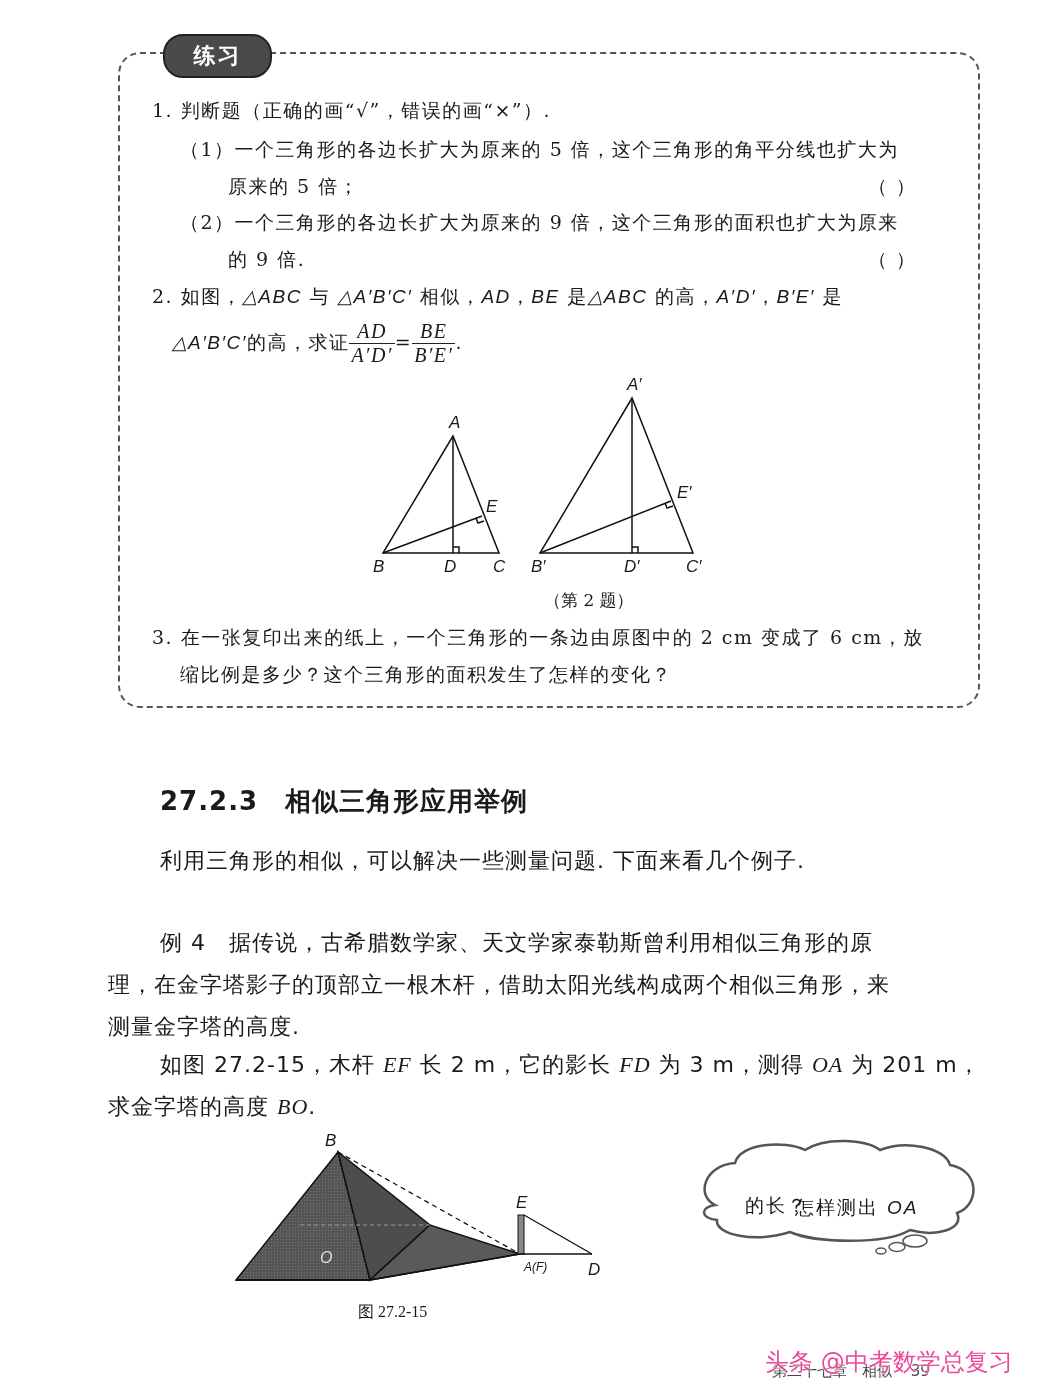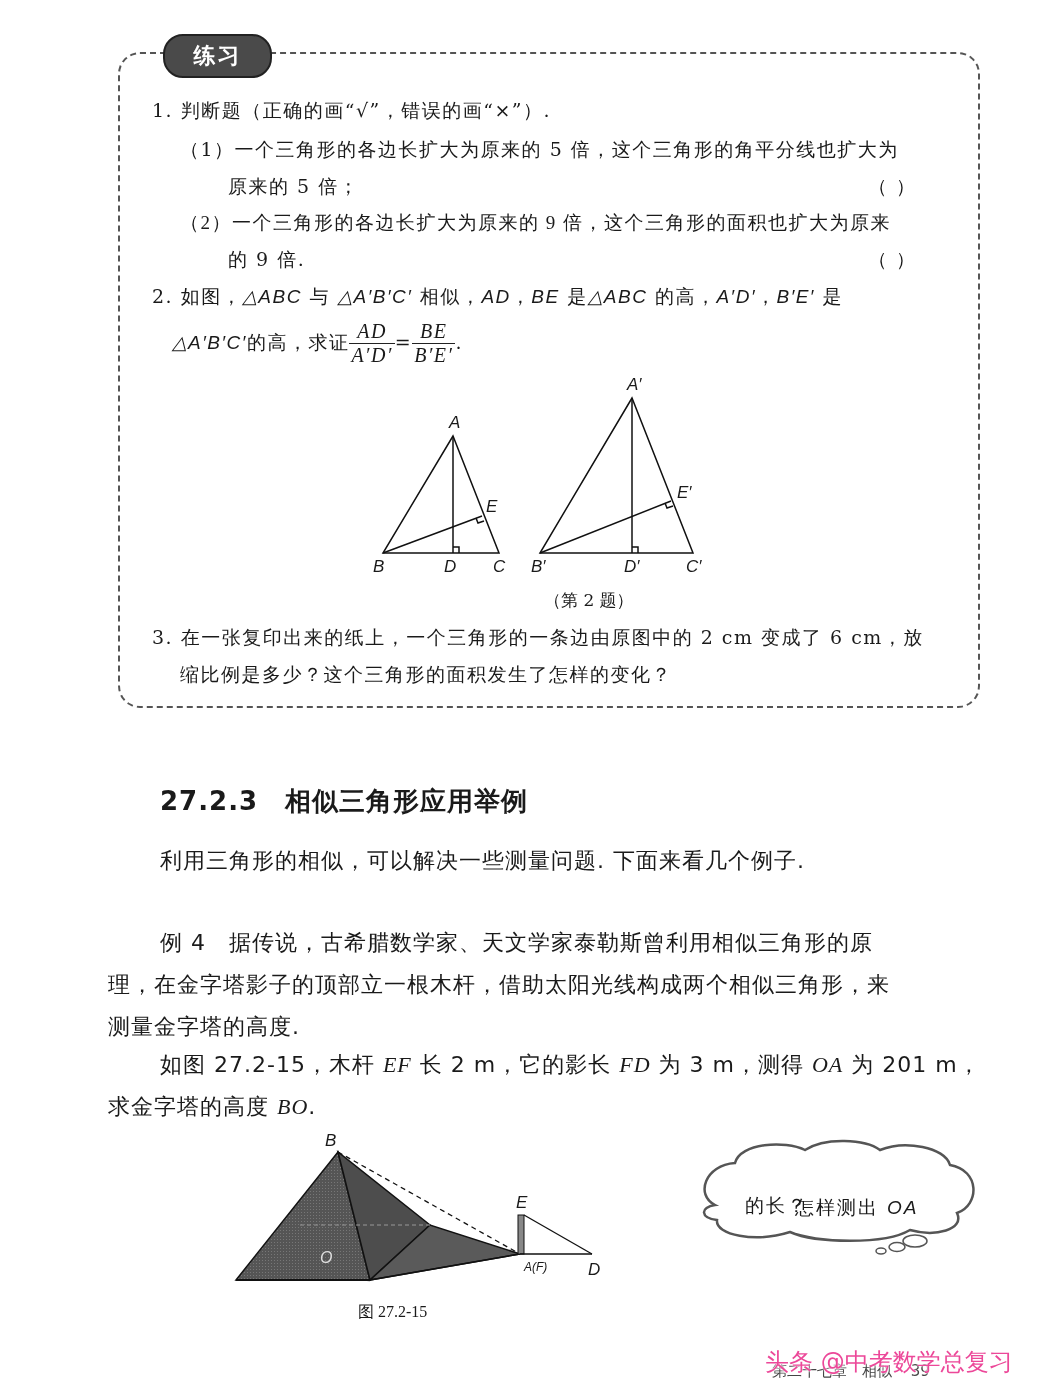--- a/index.html
+++ b/index.html
@@ -32,21 +32,21 @@
 </head>
 <body>
 
 <div class="exercise-box"></div>
 <div class="badge">练习</div>
 
 <div class="line" style="left:152px; top:98px;">1. 判断题（正确的画“√”，错误的画“×”）.</div>
 <div class="line" style="left:180px; top:137px;">（1）一个三角形的各边长扩大为原来的 5 倍，这个三角形的角平分线也扩大为</div>
 <div class="line" style="left:228px; top:174px;">原来的 5 倍；</div>
 <div class="line" style="left:868px; top:174px;">（    ）</div>
-<div class="line" style="left:180px; top:210px;font-family:Liberation Serif, serif;">（2）一个三角形的各边长扩大为原来的 9 倍，这个三角形的面积也扩大为原来</div>
+<div class="line" style="left:180px; top:210px;">（2）一个三角形的各边长扩大为原来的 9 倍，这个三角形的面积也扩大为原来</div>
 <div class="line" style="left:228px; top:247px;">的 9 倍.</div>
 <div class="line" style="left:868px; top:247px;">（    ）</div>
 
 <div class="line" style="left:152px; top:284px;">
   <span>2. 如图，</span><span class="it">△ABC</span><span> 与 </span><span class="it">△A′B′C′</span><span> 相似，</span><span class="it">AD</span><span>，</span><span class="it">BE</span><span> 是</span><span class="it">△ABC</span><span> 的高，</span><span class="it">A′D′</span><span>，</span><span class="it">B′E′</span><span> 是</span>
 </div>
 <div class="line" style="left:172px; top:320px;">
   <span class="it">△A′B′C′</span><span>的高，求证</span><span class="frac"><span class="num">AD</span><span>A′D′</span></span><span>=</span><span class="frac"><span class="num">BE</span><span>B′E′</span></span><span>.</span>
 </div>
 

